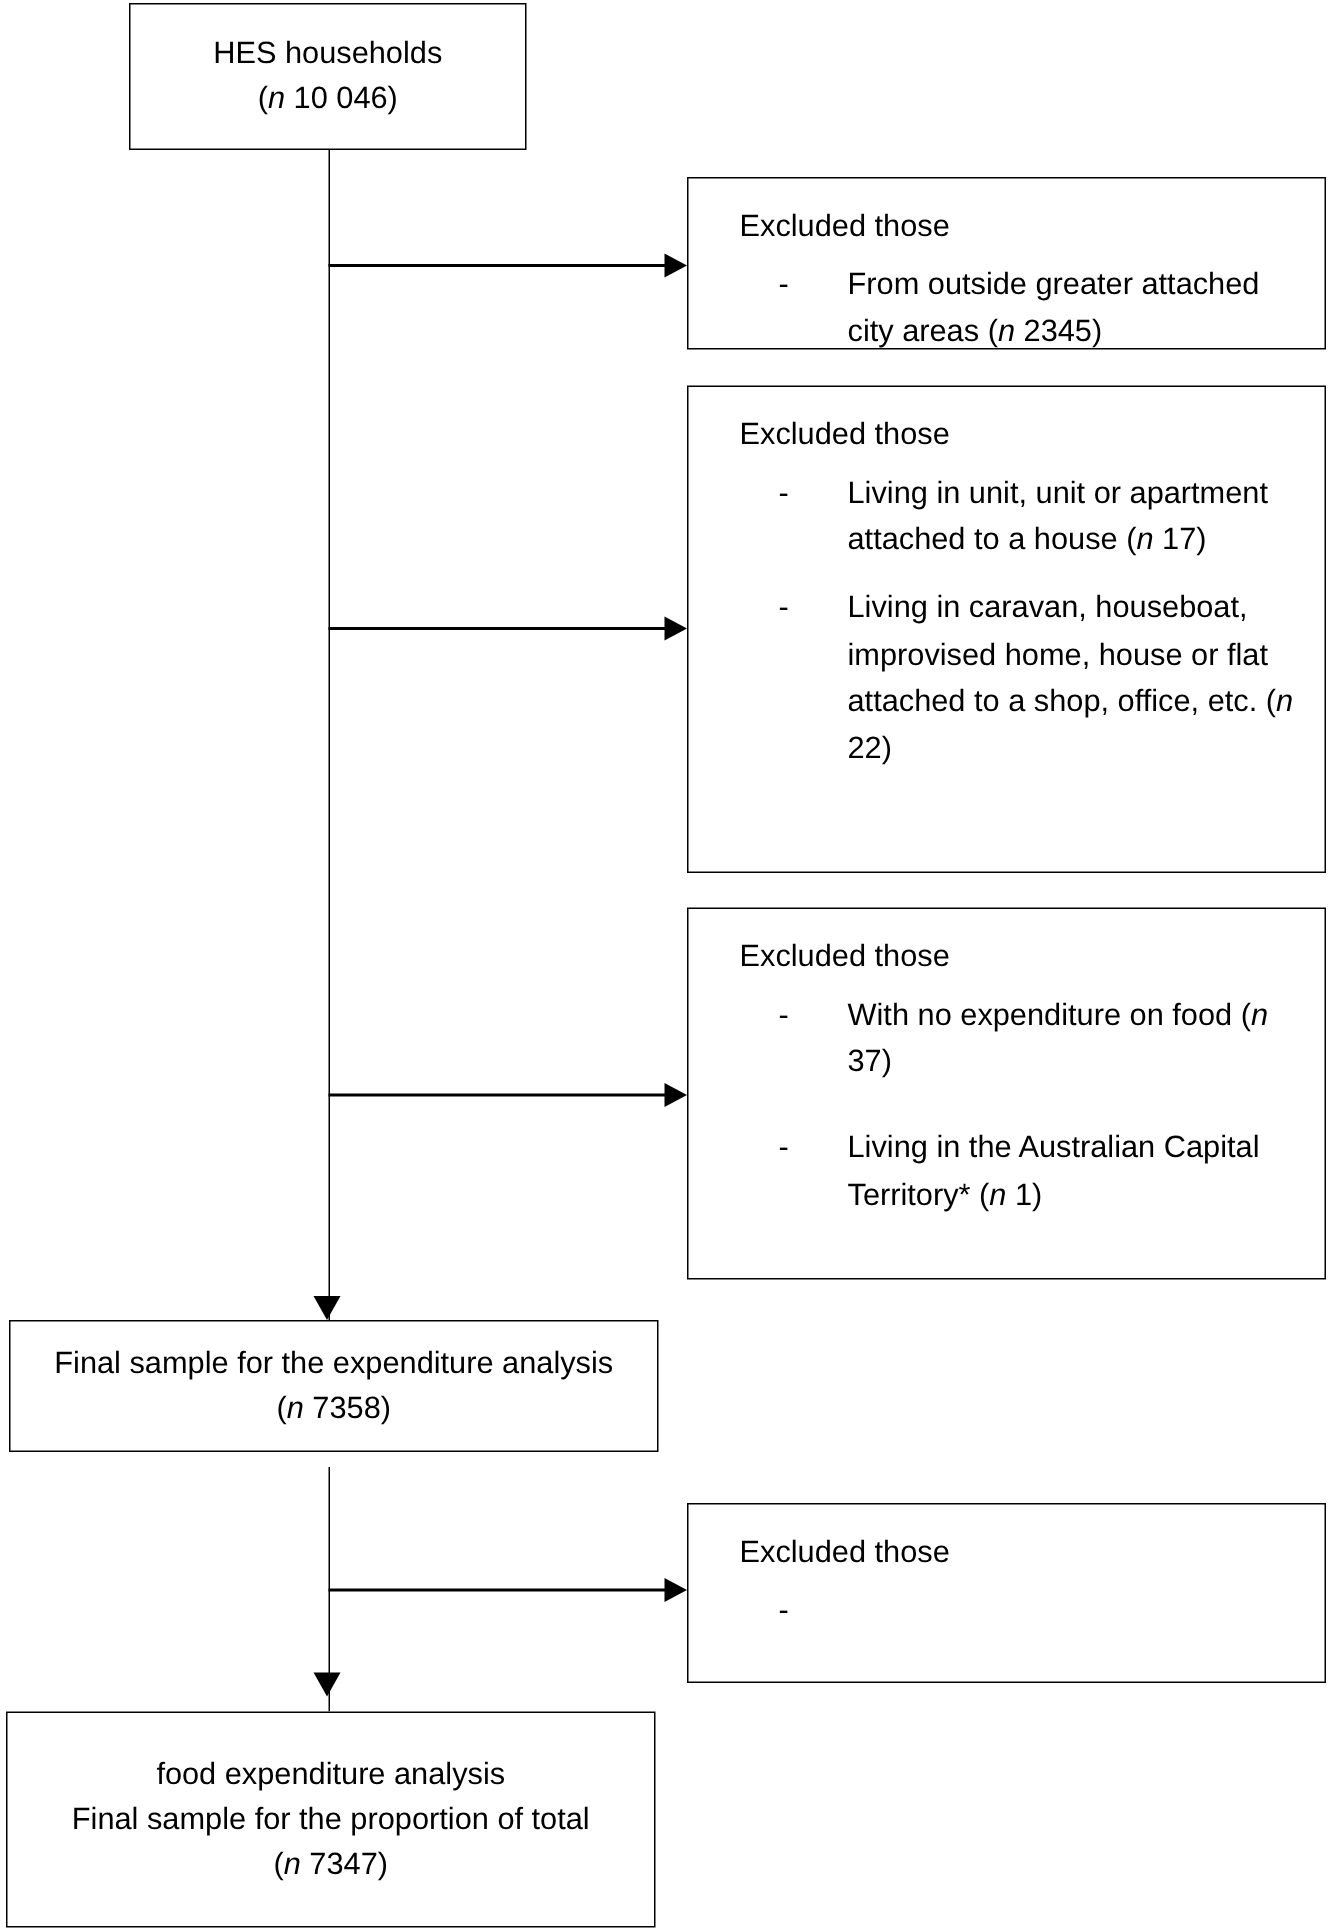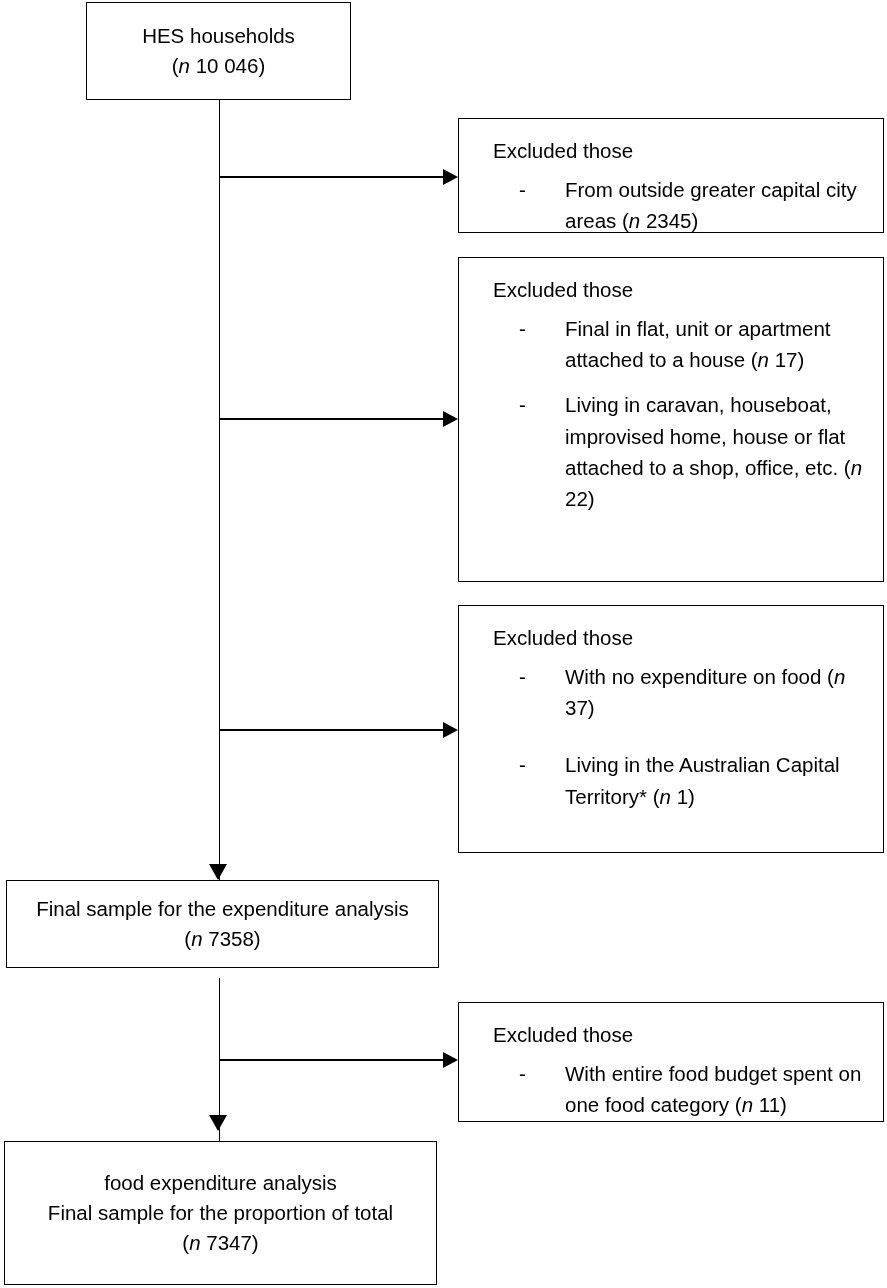--- a/index.html
+++ b/index.html
@@ -114,31 +114,31 @@
   <div class="arrow-right" style="left:443px; top:410.5px;"></div>
 
   <div class="hline" style="left:219px; top:729px; width:225px;"></div>
   <div class="arrow-right" style="left:443px; top:721.5px;"></div>
 
   <div class="box excl-box" style="left:458px; top:118px; width:426px; height:115px;">
     <div class="excl-head">Excluded those</div>
     <ul class="excl-list">
       <li class="excl-item">
         <span class="dash">-</span>
-        <span class="excl-text"><span>From outside greater capital city areas (</span><span class="n-italic">n</span><span> 2345)</span></span>
+        <span class="excl-text"><span>From outside greater attached city areas (</span><span class="n-italic">n</span><span> 2345)</span></span>
       </li>
     </ul>
   </div>
 
   <div class="box excl-box" style="left:458px; top:257px; width:426px; height:325px;">
     <div class="excl-head">Excluded those</div>
     <ul class="excl-list">
       <li class="excl-item">
         <span class="dash">-</span>
-        <span class="excl-text"><span>Final in flat, unit or apartment attached to a house (</span><span class="n-italic">n</span><span> 17)</span></span>
+        <span class="excl-text"><span>Living in unit, unit or apartment attached to a house (</span><span class="n-italic">n</span><span> 17)</span></span>
       </li>
       <li class="excl-item">
         <span class="dash">-</span>
         <span class="excl-text"><span>Living in caravan, houseboat, improvised home, house or flat attached to a shop, office, etc. (</span><span class="n-italic">n</span><span> 22)</span></span>
       </li>
     </ul>
   </div>
 
   <div class="box excl-box" style="left:458px; top:605px; width:426px; height:248px;">
     <div class="excl-head">Excluded those</div>
@@ -163,21 +163,20 @@
   <div class="arrow-down" style="left:209px; top:1115px;"></div>
 
   <div class="hline" style="left:219px; top:1059px; width:225px;"></div>
   <div class="arrow-right" style="left:443px; top:1051.5px;"></div>
 
   <div class="box excl-box" style="left:458px; top:1002px; width:426px; height:120px;">
     <div class="excl-head">Excluded those</div>
     <ul class="excl-list">
       <li class="excl-item">
         <span class="dash">-</span>
-        <span class="excl-text"><span>With entire food budget spent on one food category (</span><span class="n-italic">n</span><span> 11)</span></span>
       </li>
     </ul>
   </div>
 
   <div class="box center-box" style="left:4px; top:1141px; width:433px; height:144px;">
     <div>food expenditure analysis</div>
     <div>Final sample for the proportion of total</div>
     <div>(<span class="n-italic">n</span><span> 7347)</span></div>
   </div>
 

